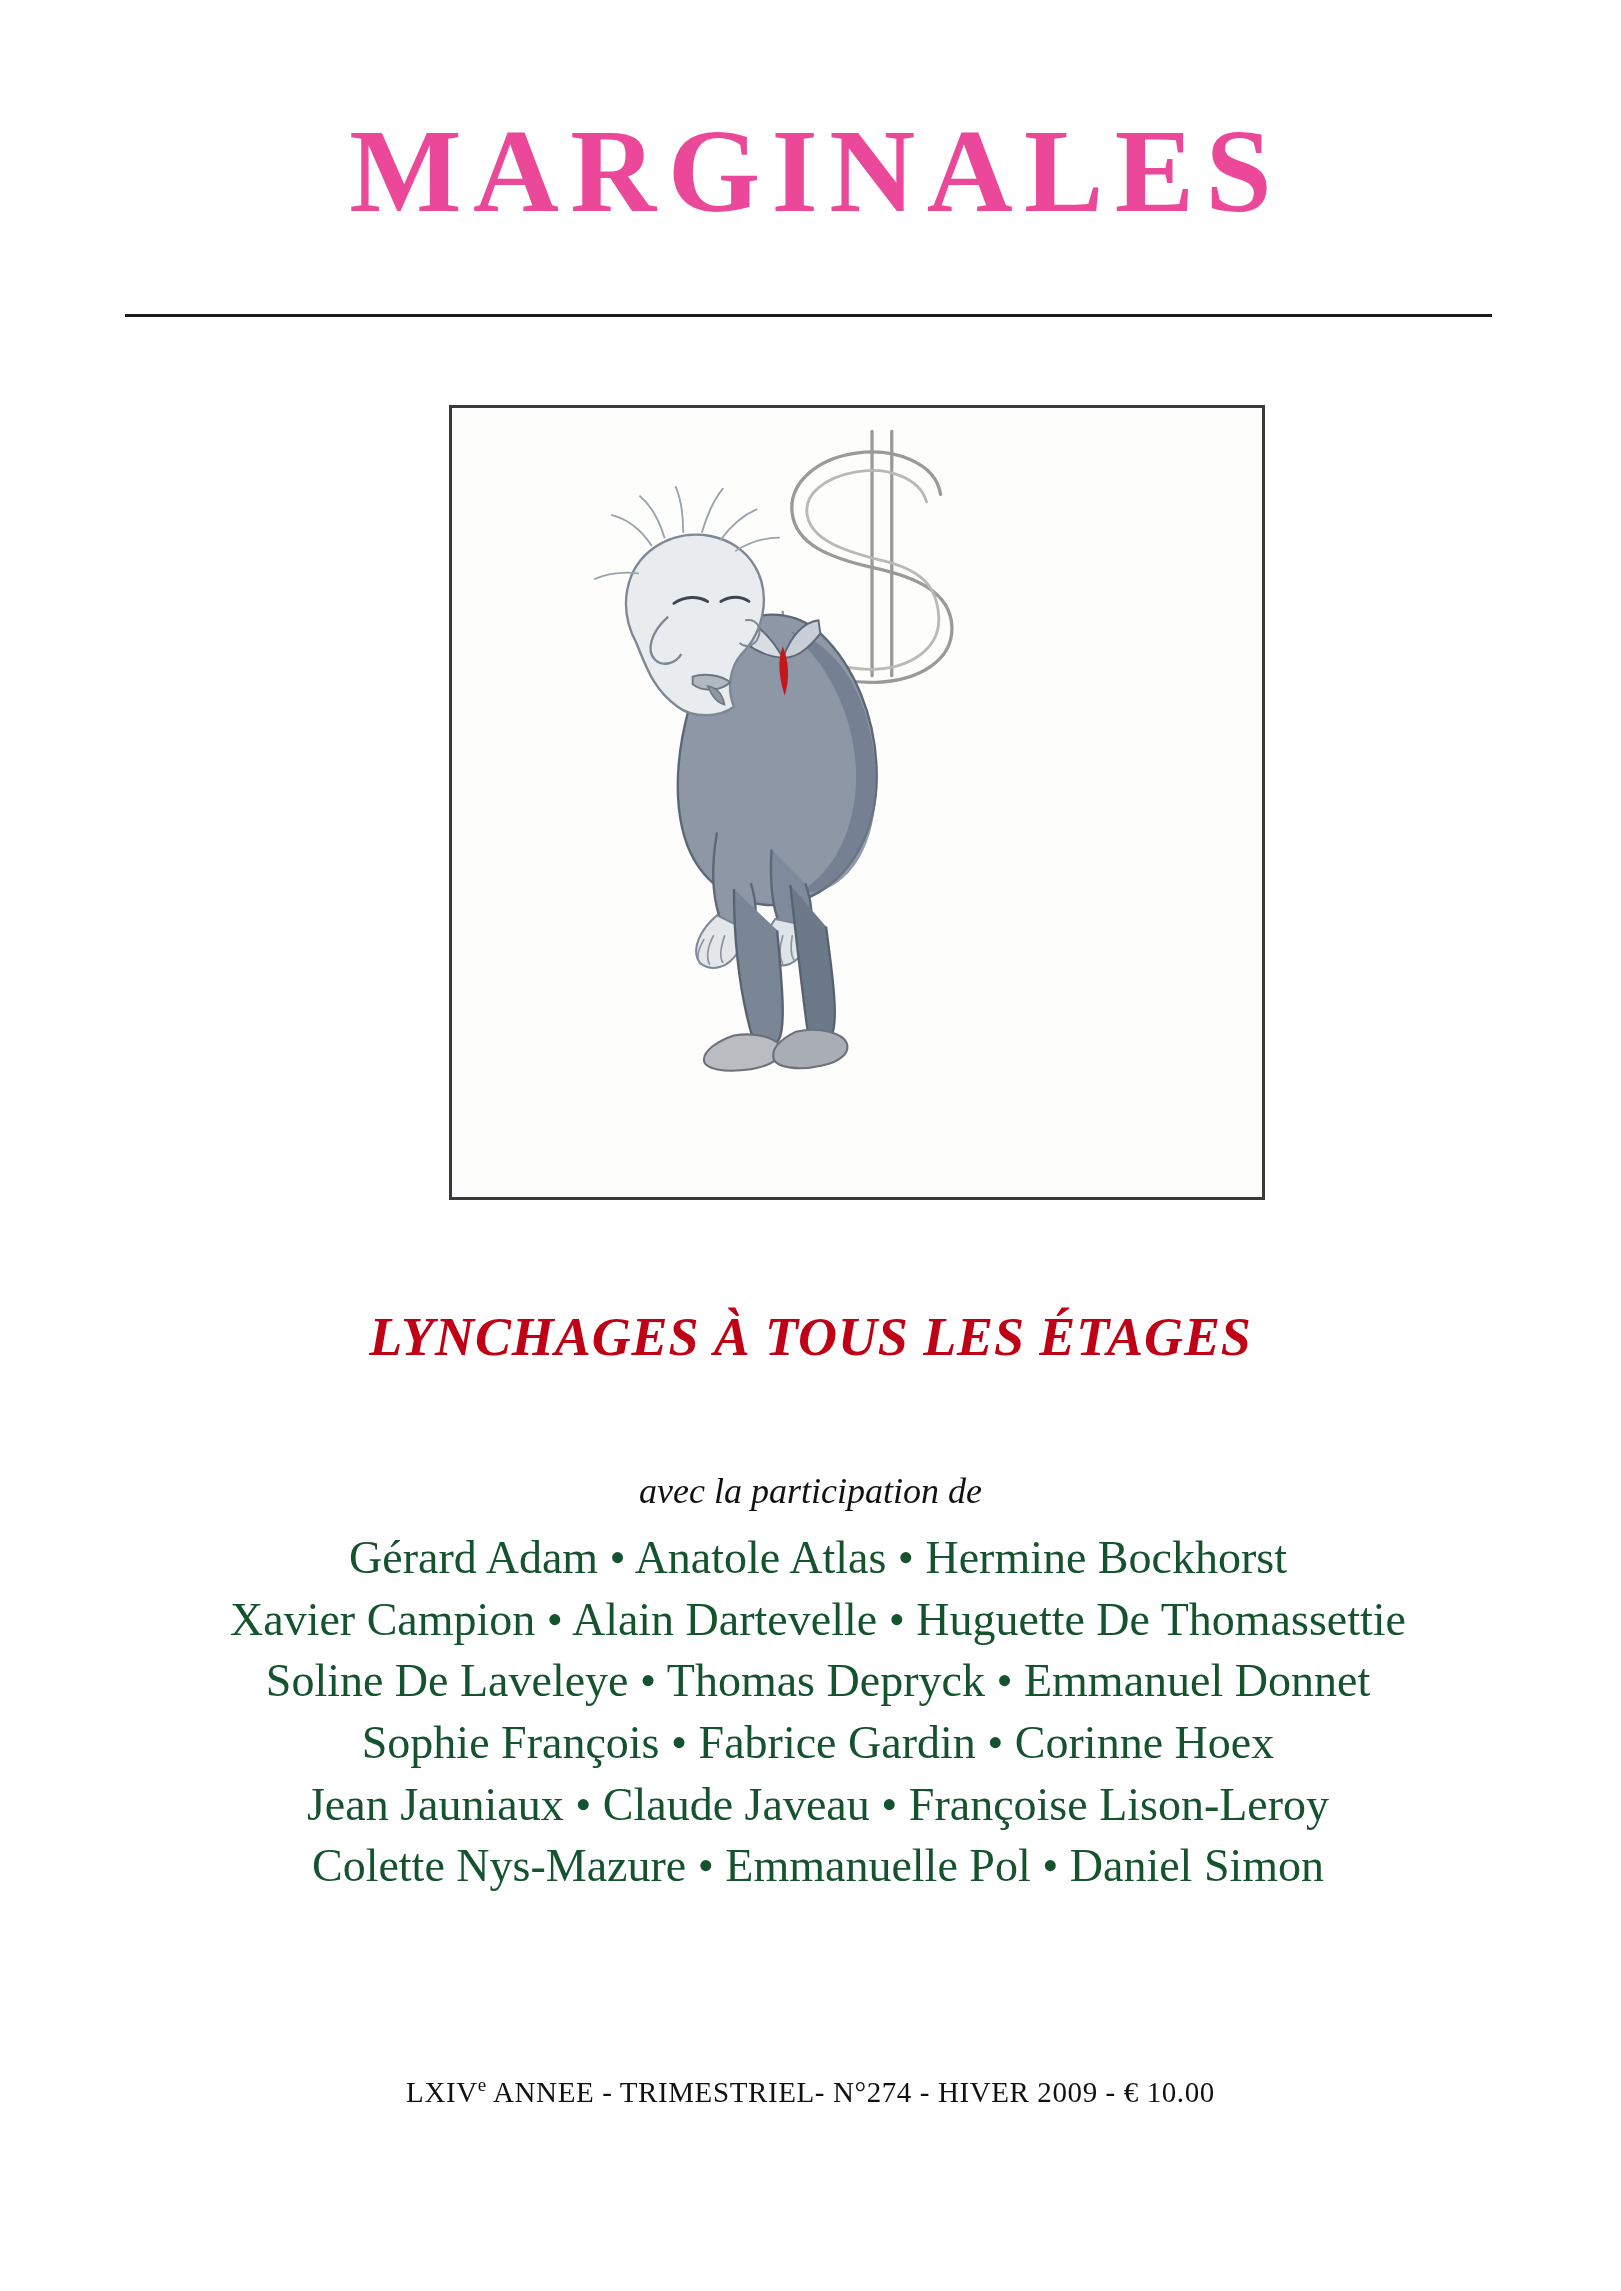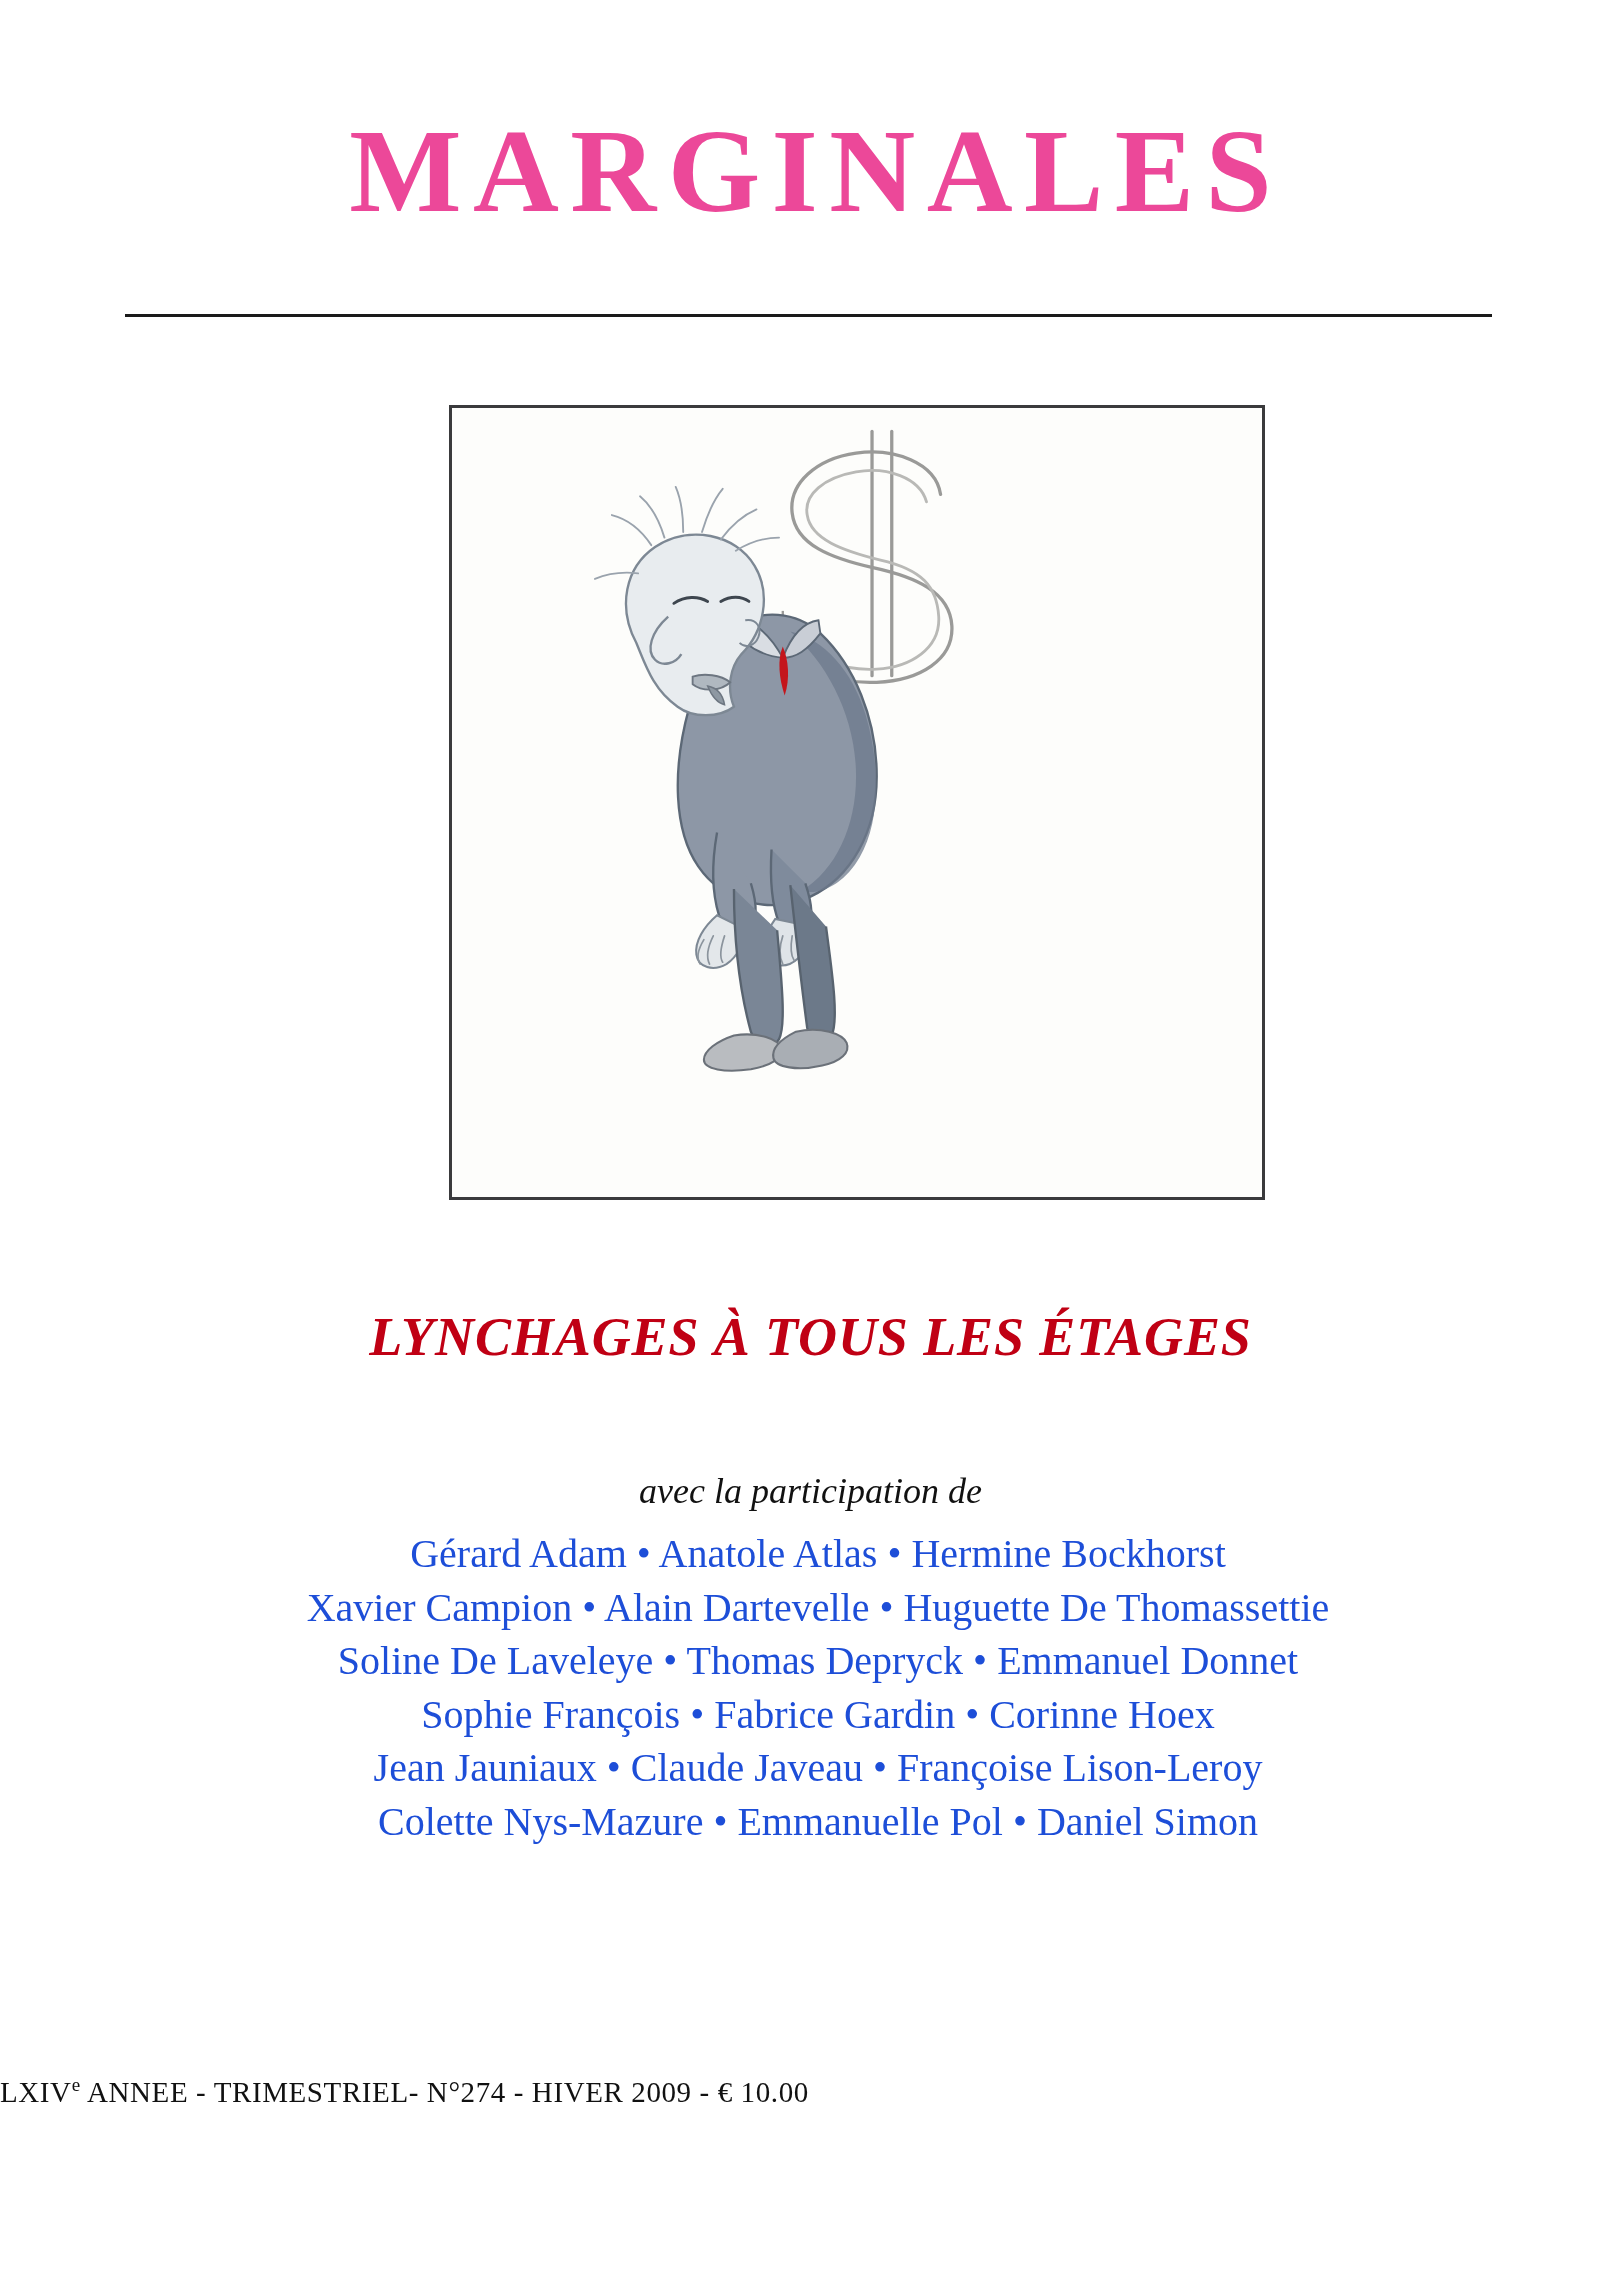--- a/index.html
+++ b/index.html
@@ -90,37 +90,37 @@
     text-align: center;
     margin-top: 18px;
   }
   .contrib-intro {
     font-size: 36px;
     font-style: italic;
     color: #111111;
     margin-bottom: 15px;
   }
   .contrib-line {
-    font-size: 40px;
+    font-size: 46px;
     line-height: 1.34;
-    color: #1d4ed8;
+    color: #14532d;
     white-space: nowrap;
     padding-left: 15px;
   }
   .contrib-line.last {
     margin-top: 1.9px;
   }
 
   
   .issue-line {
     position: absolute;
     top: 2074px;
     left: 0;
     width: 1621px;
-    text-align: left;
+    text-align: center;
     font-size: 29px;
     letter-spacing: 0.6px;
     color: #111111;
   }
   .issue-line .sup {
     font-size: 19px;
     vertical-align: super;
   }
 </style>
 </head>

